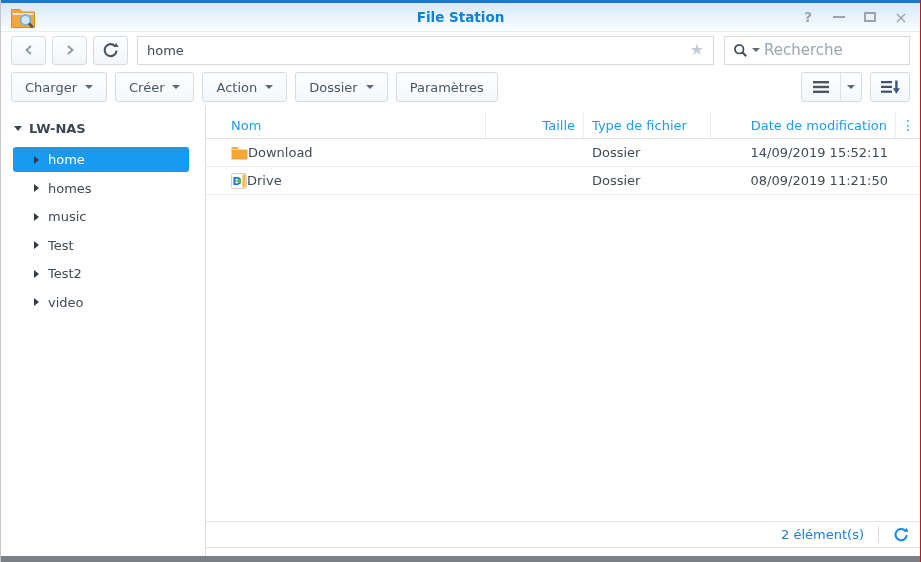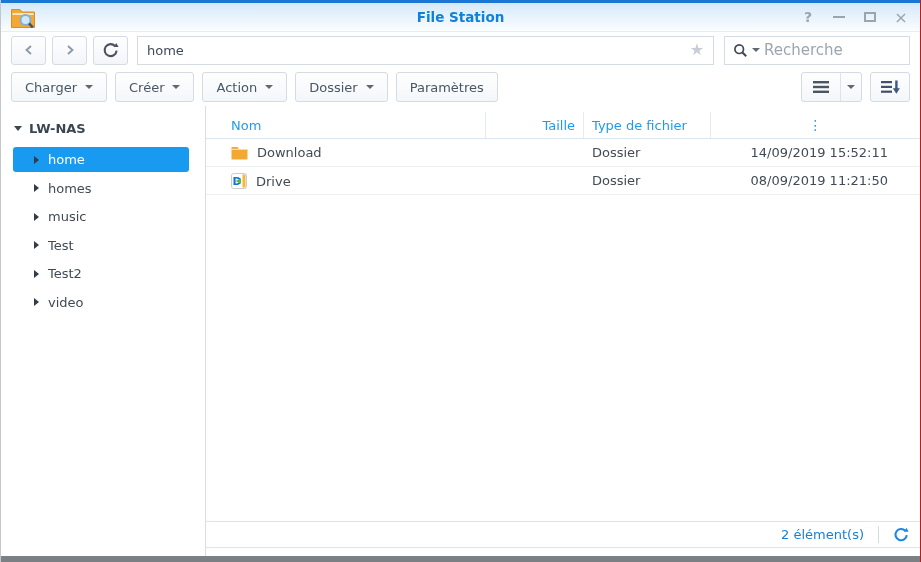--- a/index.html
+++ b/index.html
@@ -57,21 +57,21 @@
 
   
   .thead { display:flex; height:27px; flex:none; align-items:stretch; border-bottom:1px solid #dce4ec; color:#1e9bf0; }
   .th { display:flex; align-items:center; border-right:1px solid #e6ebf0; cursor:pointer; }
   .th-name { width:280px; padding-left:25px; }
   .th-size { width:98px; justify-content:flex-end; padding-right:8px; }
   .th-type { width:127px; padding-left:8px; }
   .th-date { width:185px; justify-content:flex-end; padding-right:8px; }
   .th-menu { flex:1; border-right:none; justify-content:center; color:#2a9df0; font-size:14px; }
   .trow { display:flex; height:28px; flex:none; align-items:center; border-bottom:1px solid #edf0f3; cursor:pointer; }
-  .td-name { width:280px; padding-left:25px; display:flex; align-items:flex-end; gap:9px; }
+  .td-name { width:280px; padding-left:25px; display:flex; align-items:flex-start; }
   .td-size { width:98px; text-align:right; padding-right:8px; }
   .td-type { width:127px; padding-left:8px; }
   .td-date { width:185px; text-align:right; padding-right:8px; }
   .spacer { flex:1; }
 
   .cfooter { height:27px; flex:none; border-top:1px solid #dde4eb; border-bottom:1px solid #dde4eb;
              display:flex; align-items:center; justify-content:flex-end; gap:14px; padding-right:11px; margin-bottom:8px; }
   .count { color:#187fd6; }
   .v-div { width:1px; height:17px; background:#d3dae0; }
 
@@ -229,20 +229,21 @@
         <span>video</span>
       </div>
     </div>
 
     <div class="content">
 
       <div class="thead">
         <div class="th th-name">Nom</div>
         <div class="th th-size">Taille</div>
         <div class="th th-type">Type de fichier</div>
+        <div class="th th-date">Date de modification</div>
         <div class="th th-menu">
           <span>⋮</span>
         </div>
       </div>
 
       <div class="trow">
         <div class="td-name">
           <span>
             <svg width="17" height="15" viewBox="0 0 17 15">
               <path d="M0.5 2 h6 l1.5 2 h8.5 v10.5 h-16 z" fill="#f3a735"></path>

